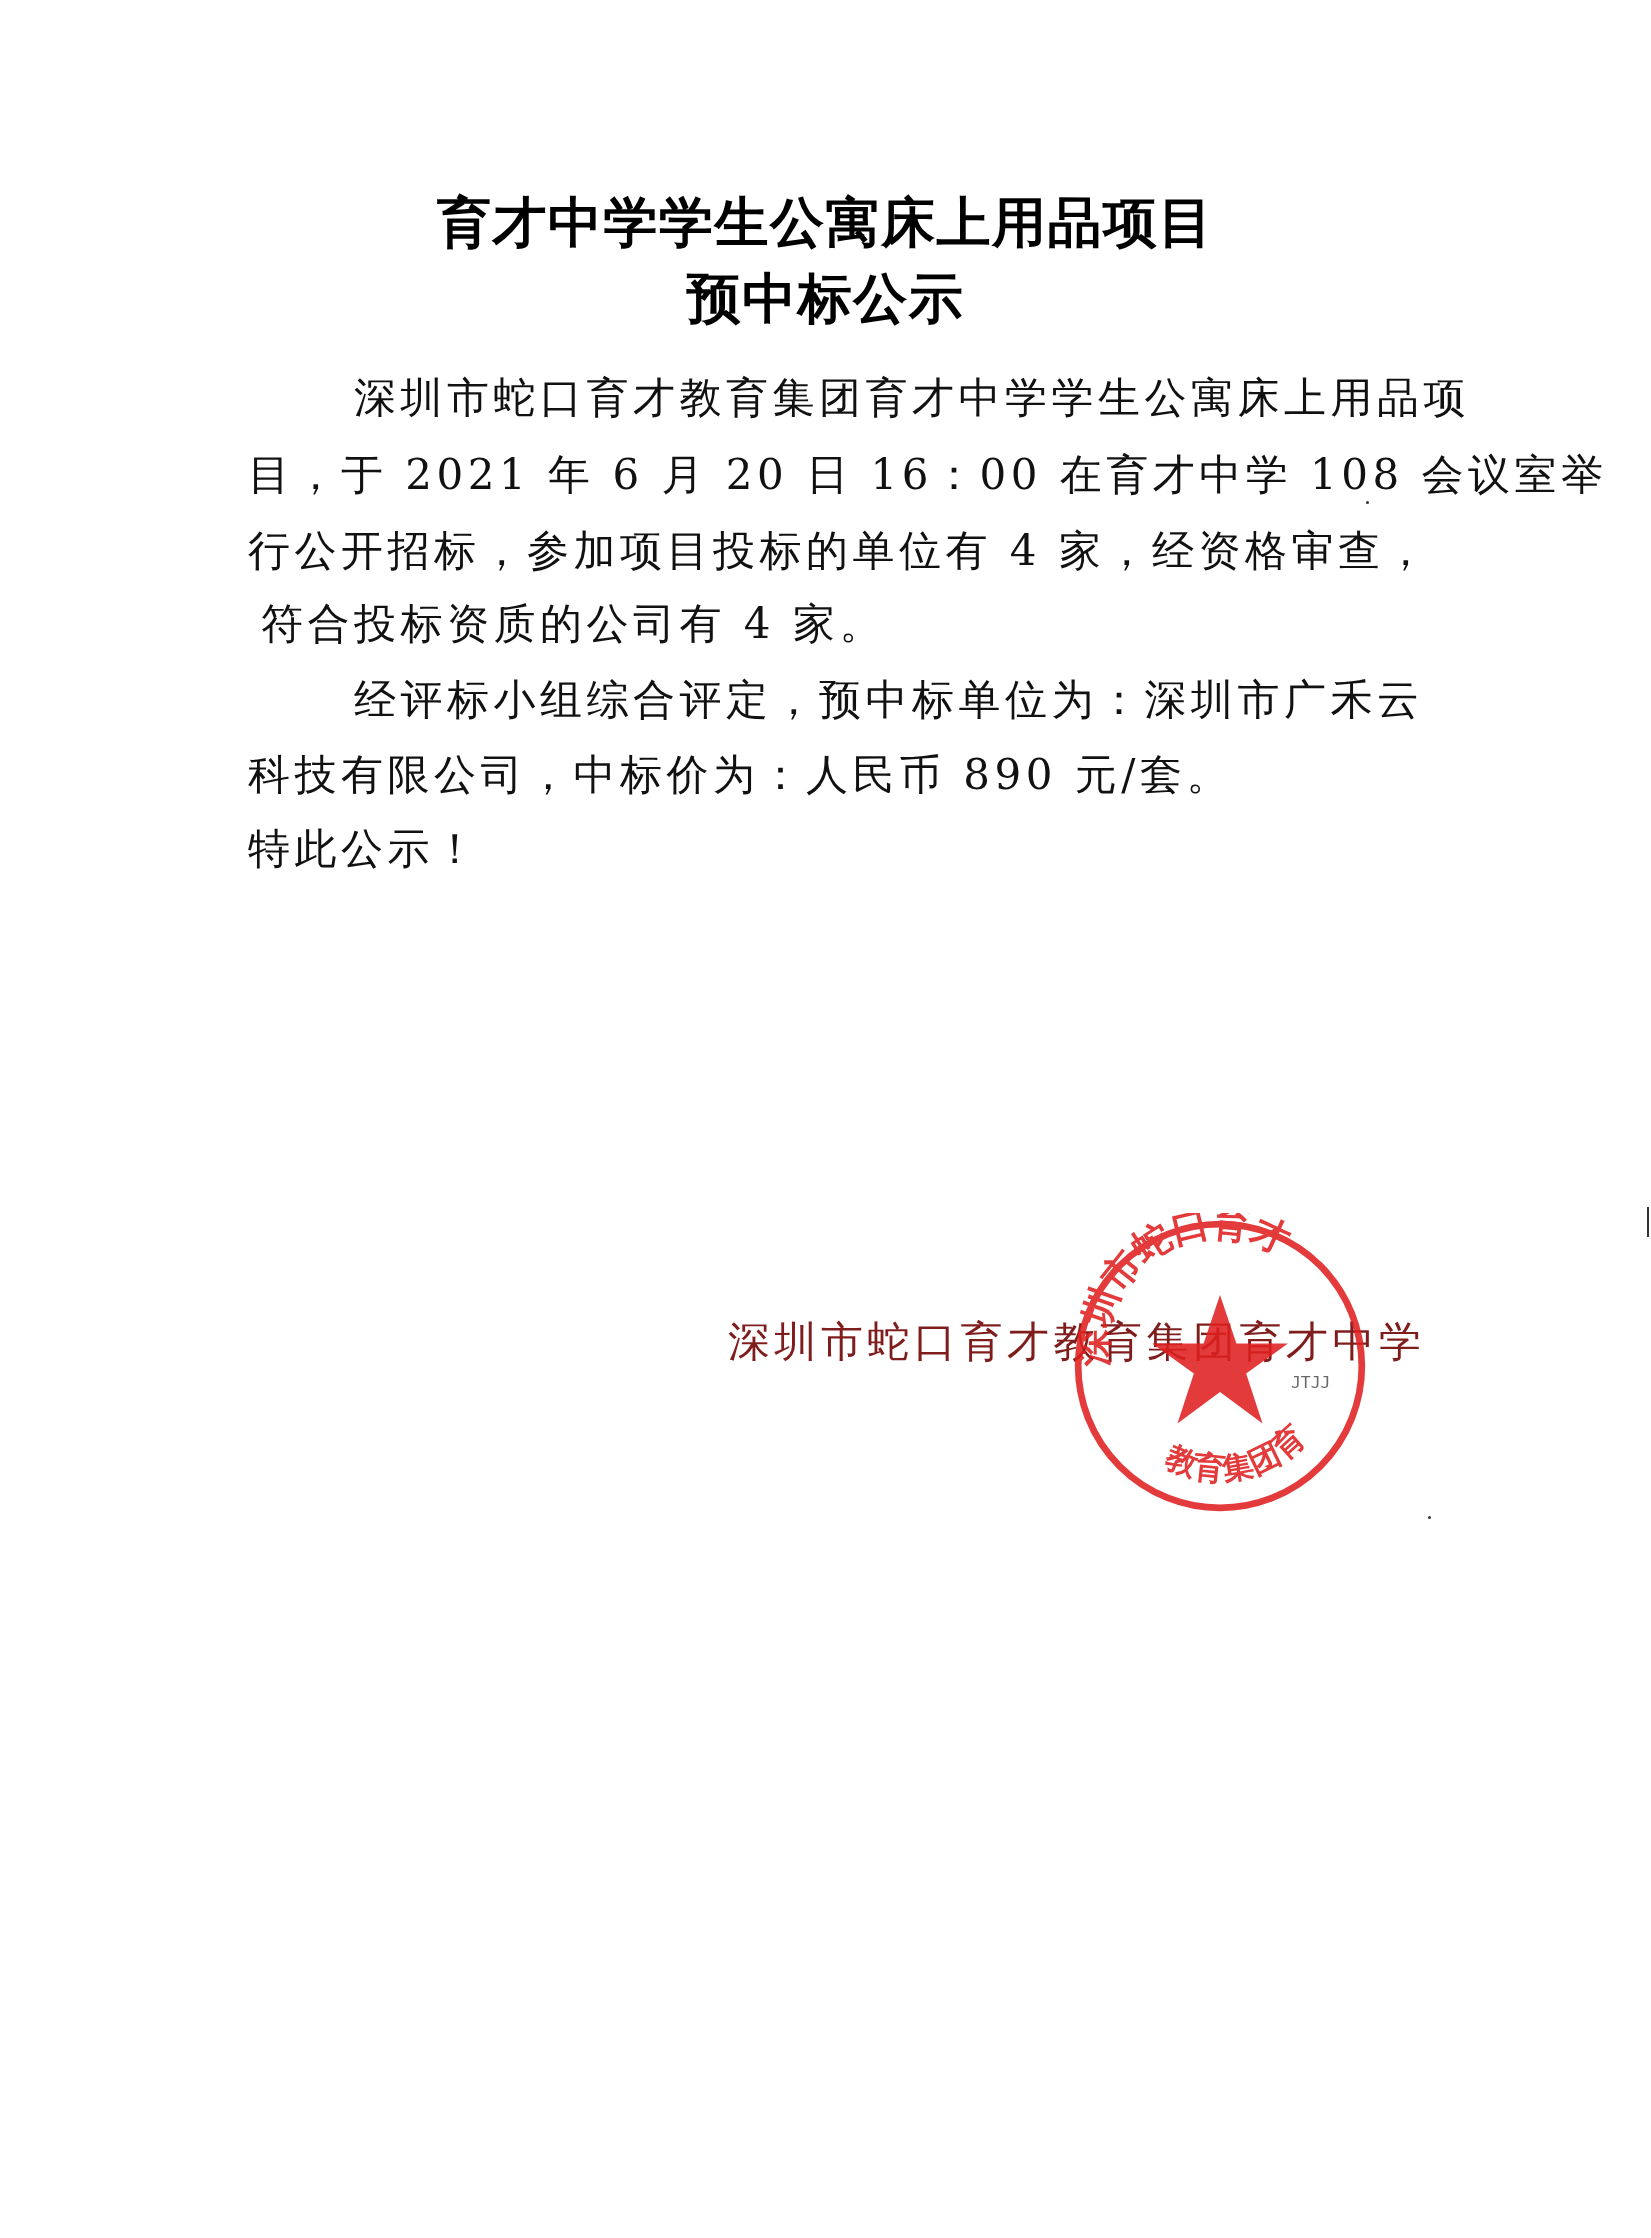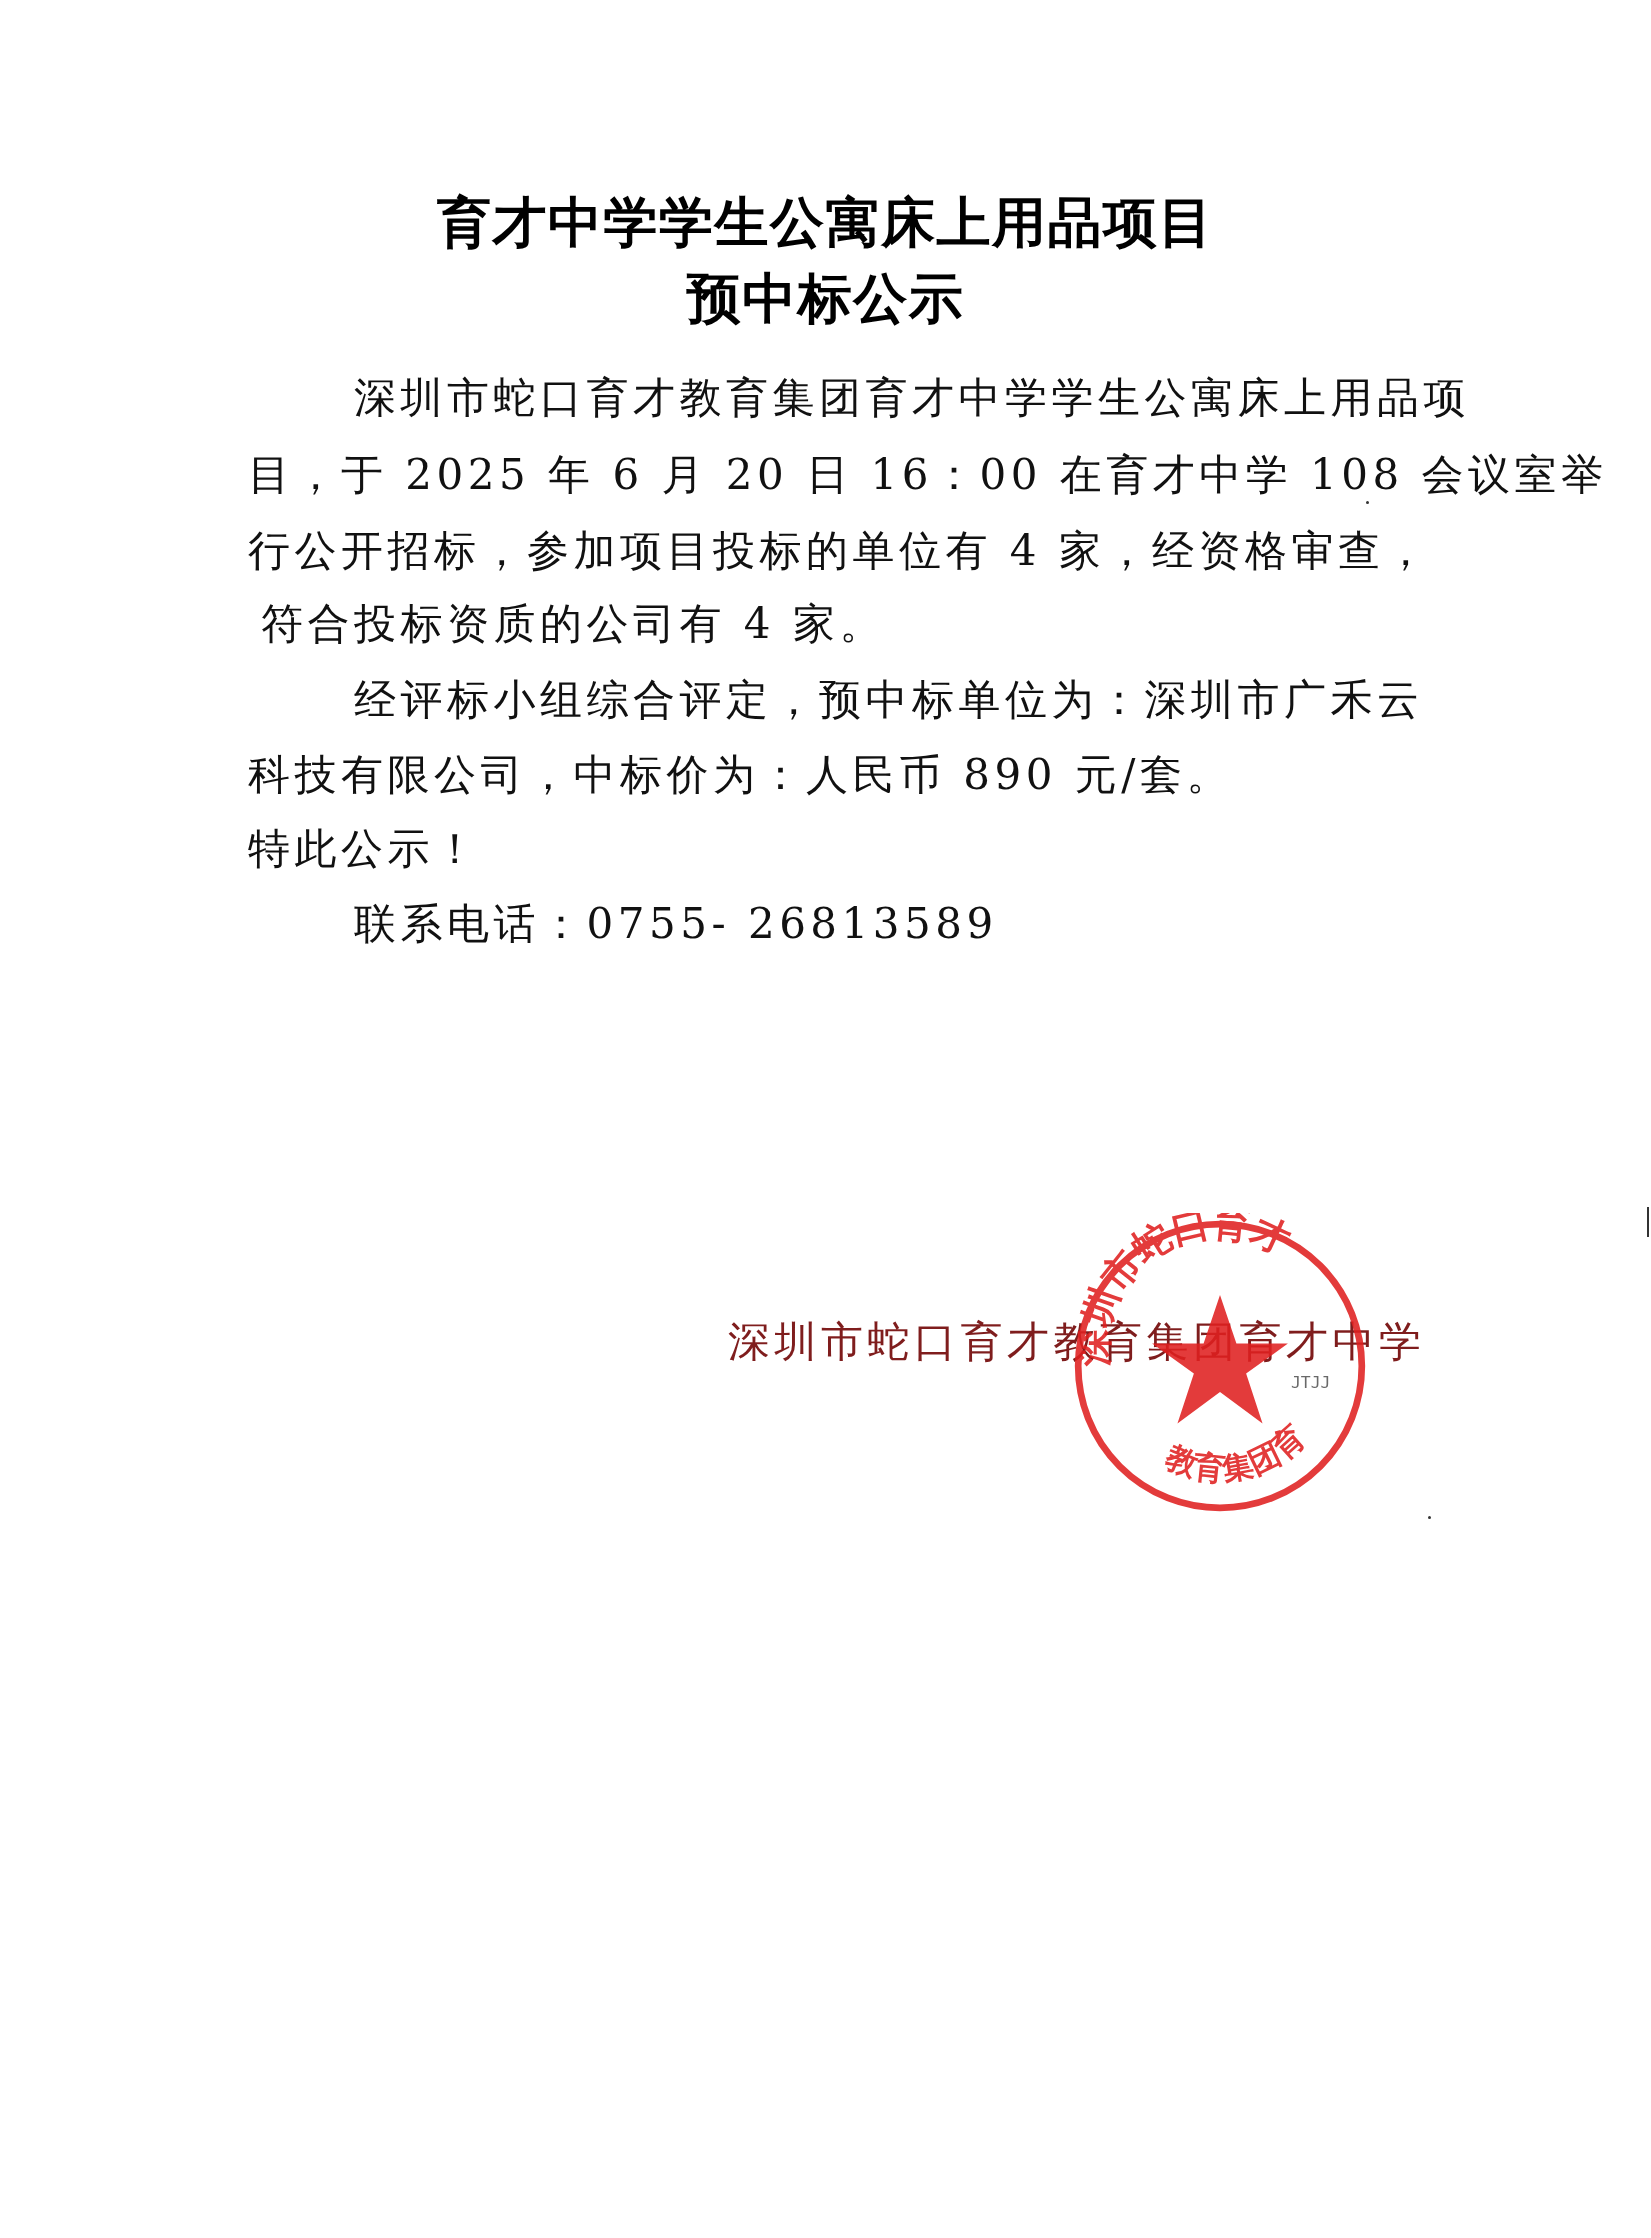--- a/index.html
+++ b/index.html
@@ -81,32 +81,31 @@
 </head>
 <body>
 
 <div class="page">
 
   <div class="title l1">育才中学学生公寓床上用品项目</div>
   <div class="title l2">预中标公示</div>
 
   <div>
     <div class="body-line indent" style="top:377px;">深圳市蛇口育才教育集团育才中学学生公寓床上用品项</div>
-    <div class="body-line" style="top:454px;">目，于 2025 年 6 月 20 日 16：00 在育才中学 108 会议室举</div>
+    <div class="body-line" style="top:454px;">目，于 2021 年 6 月 20 日 16：00 在育才中学 108 会议室举</div>
     <div class="body-line" style="top:530px;">行公开招标，参加项目投标的单位有 4 家，经资格审查，</div>
     <div class="body-line" style="top:603px;margin-left:13px;">符合投标资质的公司有 4 家。</div>
   </div>
 
   <div>
     <div class="body-line indent" style="top:679px;">经评标小组综合评定，预中标单位为：深圳市广禾云</div>
     <div class="body-line" style="top:754px;">科技有限公司，中标价为：人民币 890 元/套。</div>
   </div>
 
   <div class="body-line" style="top:828px;">特此公示！</div>
-  <div class="body-line indent" style="top:903px;">联系电话：0755- 26813589</div>
 
   <div class="sig org">深圳市蛇口育才教育集团育才中学</div>
 
   <svg class="seal" viewBox="0 0 410 410" xmlns="http://www.w3.org/2000/svg">
     <defs>
       <path id="sealArcTop" d="M 70 250 A 150 150 0 1 1 345 230"></path>
       <path id="sealArcBottom" d="M 120 330 A 150 150 0 0 0 330 290"></path>
     </defs>
     <circle cx="205" cy="205" r="190" fill="none" stroke="#e02020" stroke-width="9"></circle>
     <polygon points="205,110 227,175 296,175 240,215 262,282 205,240 148,282 170,215 114,175 183,175" fill="#e02020"></polygon>

